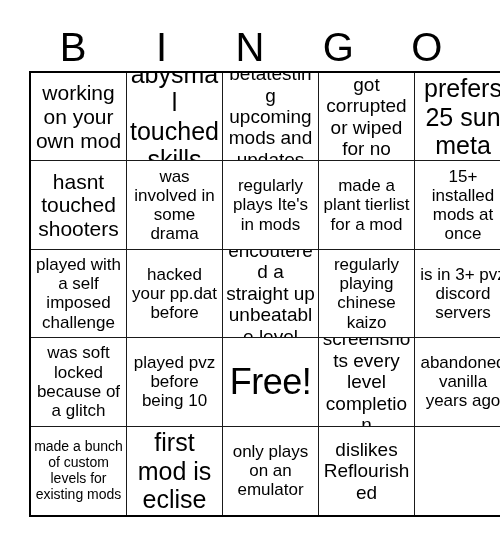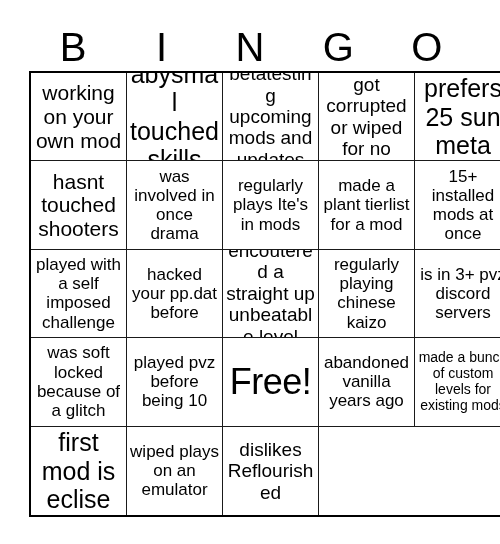--- a/index.html
+++ b/index.html
@@ -120,21 +120,21 @@
       <div class="cell">
         <span class="cell-text fs-sm">savefile got corrupted or wiped for no reason</span>
       </div>
       <div class="cell">
         <span class="cell-text fs-xl">prefers 25 sun meta</span>
       </div>
       <div class="cell">
         <span class="cell-text fs-lg">hasnt touched shooters</span>
       </div>
       <div class="cell">
-        <span class="cell-text fs-md">was involved in once drama</span>
+        <span class="cell-text fs-md">was involved in some drama</span>
       </div>
       <div class="cell">
         <span class="cell-text fs-md">regularly plays Ite's in mods</span>
       </div>
       <div class="cell">
         <span class="cell-text fs-md">made a plant tierlist for a mod</span>
       </div>
       <div class="cell">
         <span class="cell-text fs-md">15+ installed mods at once</span>
       </div>
@@ -156,29 +156,32 @@
       <div class="cell">
         <span class="cell-text fs-md">was soft locked because of a glitch</span>
       </div>
       <div class="cell">
         <span class="cell-text fs-md">played pvz before being 10</span>
       </div>
       <div class="cell">
         <span class="cell-text fs-free">Free!</span>
       </div>
       <div class="cell">
+        <span class="cell-text fs-sm">screenshots every level completion</span>
+      </div>
+      <div class="cell">
         <span class="cell-text fs-md">abandoned vanilla years ago</span>
       </div>
       <div class="cell">
         <span class="cell-text fs-xs">made a bunch of custom levels for existing mods</span>
       </div>
       <div class="cell">
         <span class="cell-text fs-xl">first mod is eclise</span>
       </div>
       <div class="cell">
-        <span class="cell-text fs-md">wiped plays on an emulator</span>
+        <span class="cell-text fs-md">only plays on an emulator</span>
       </div>
       <div class="cell">
         <span class="cell-text fs-sm">dislikes Reflourished</span>
       </div>
     </div>
 
 </div>
 
 </body></html>

